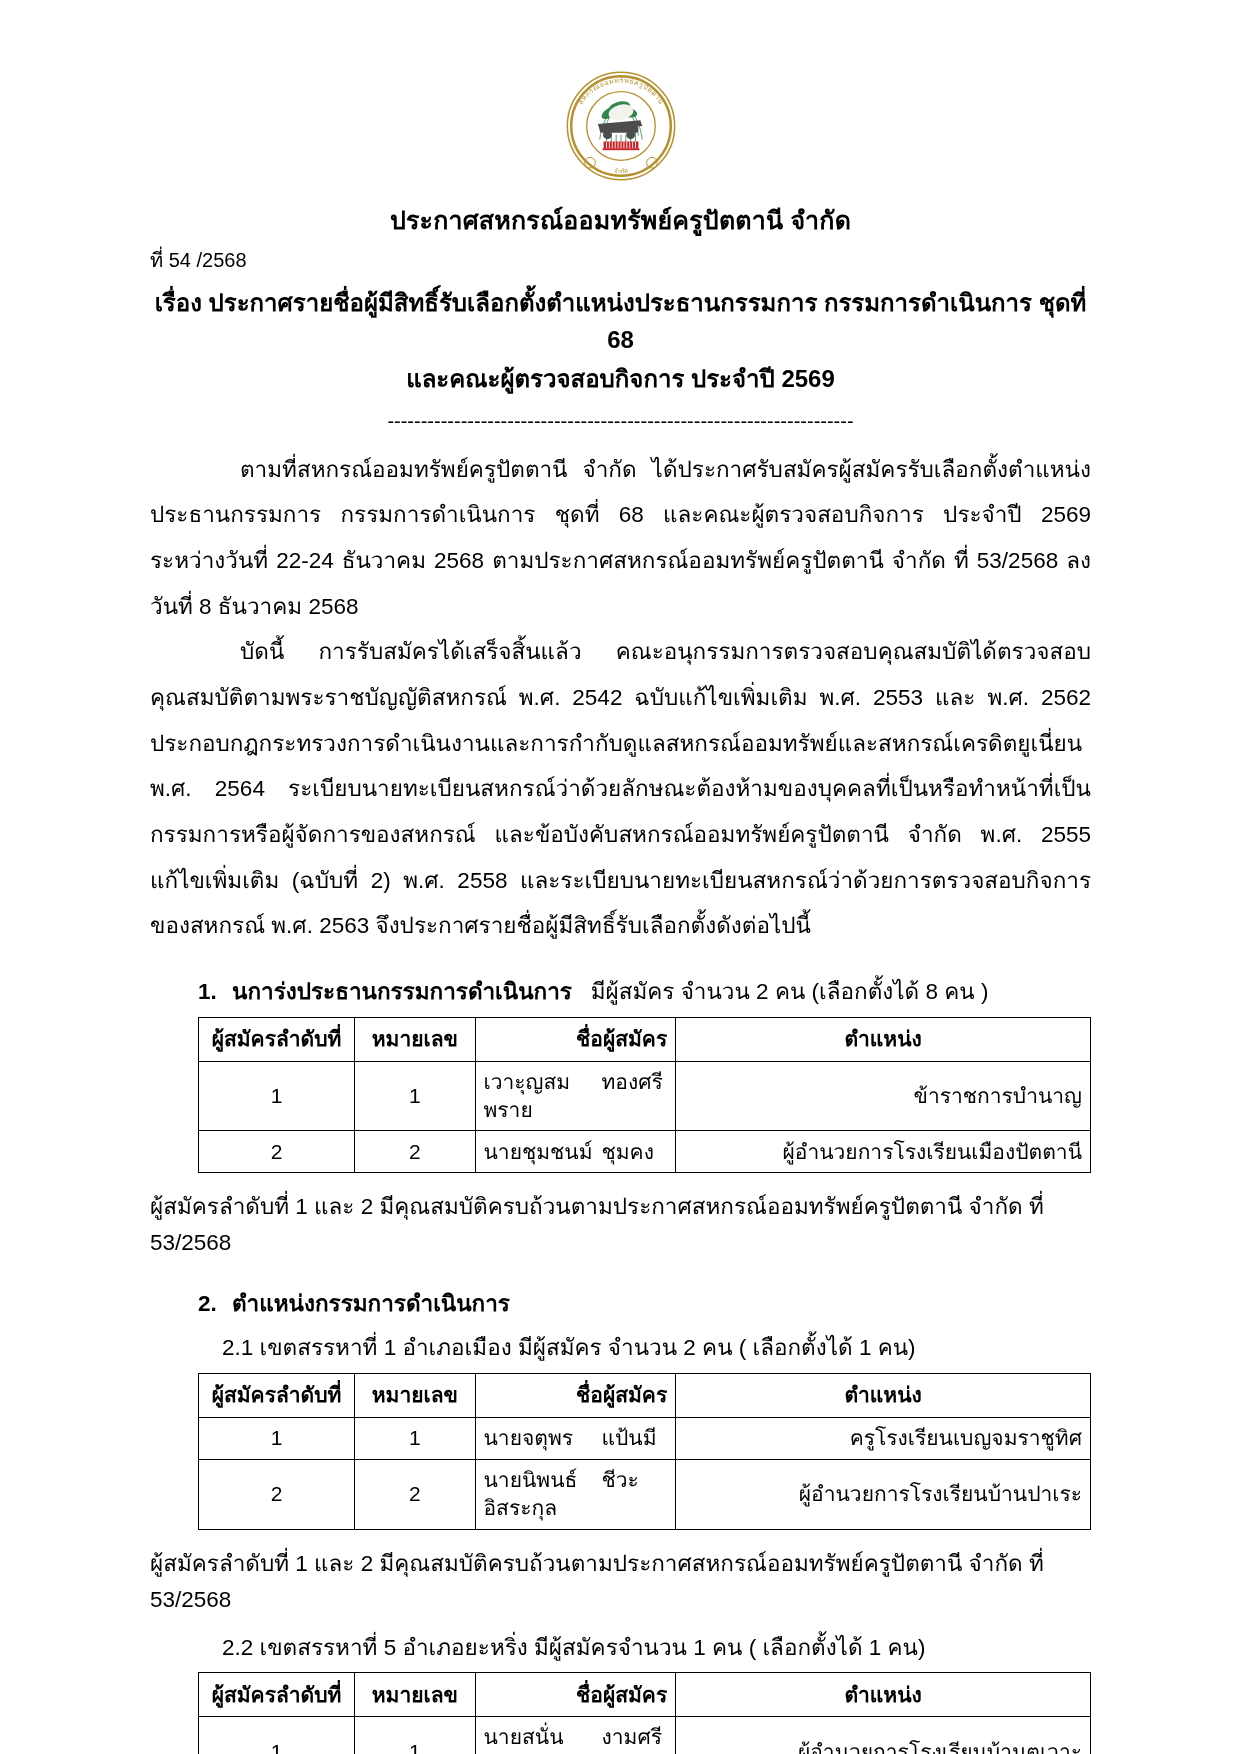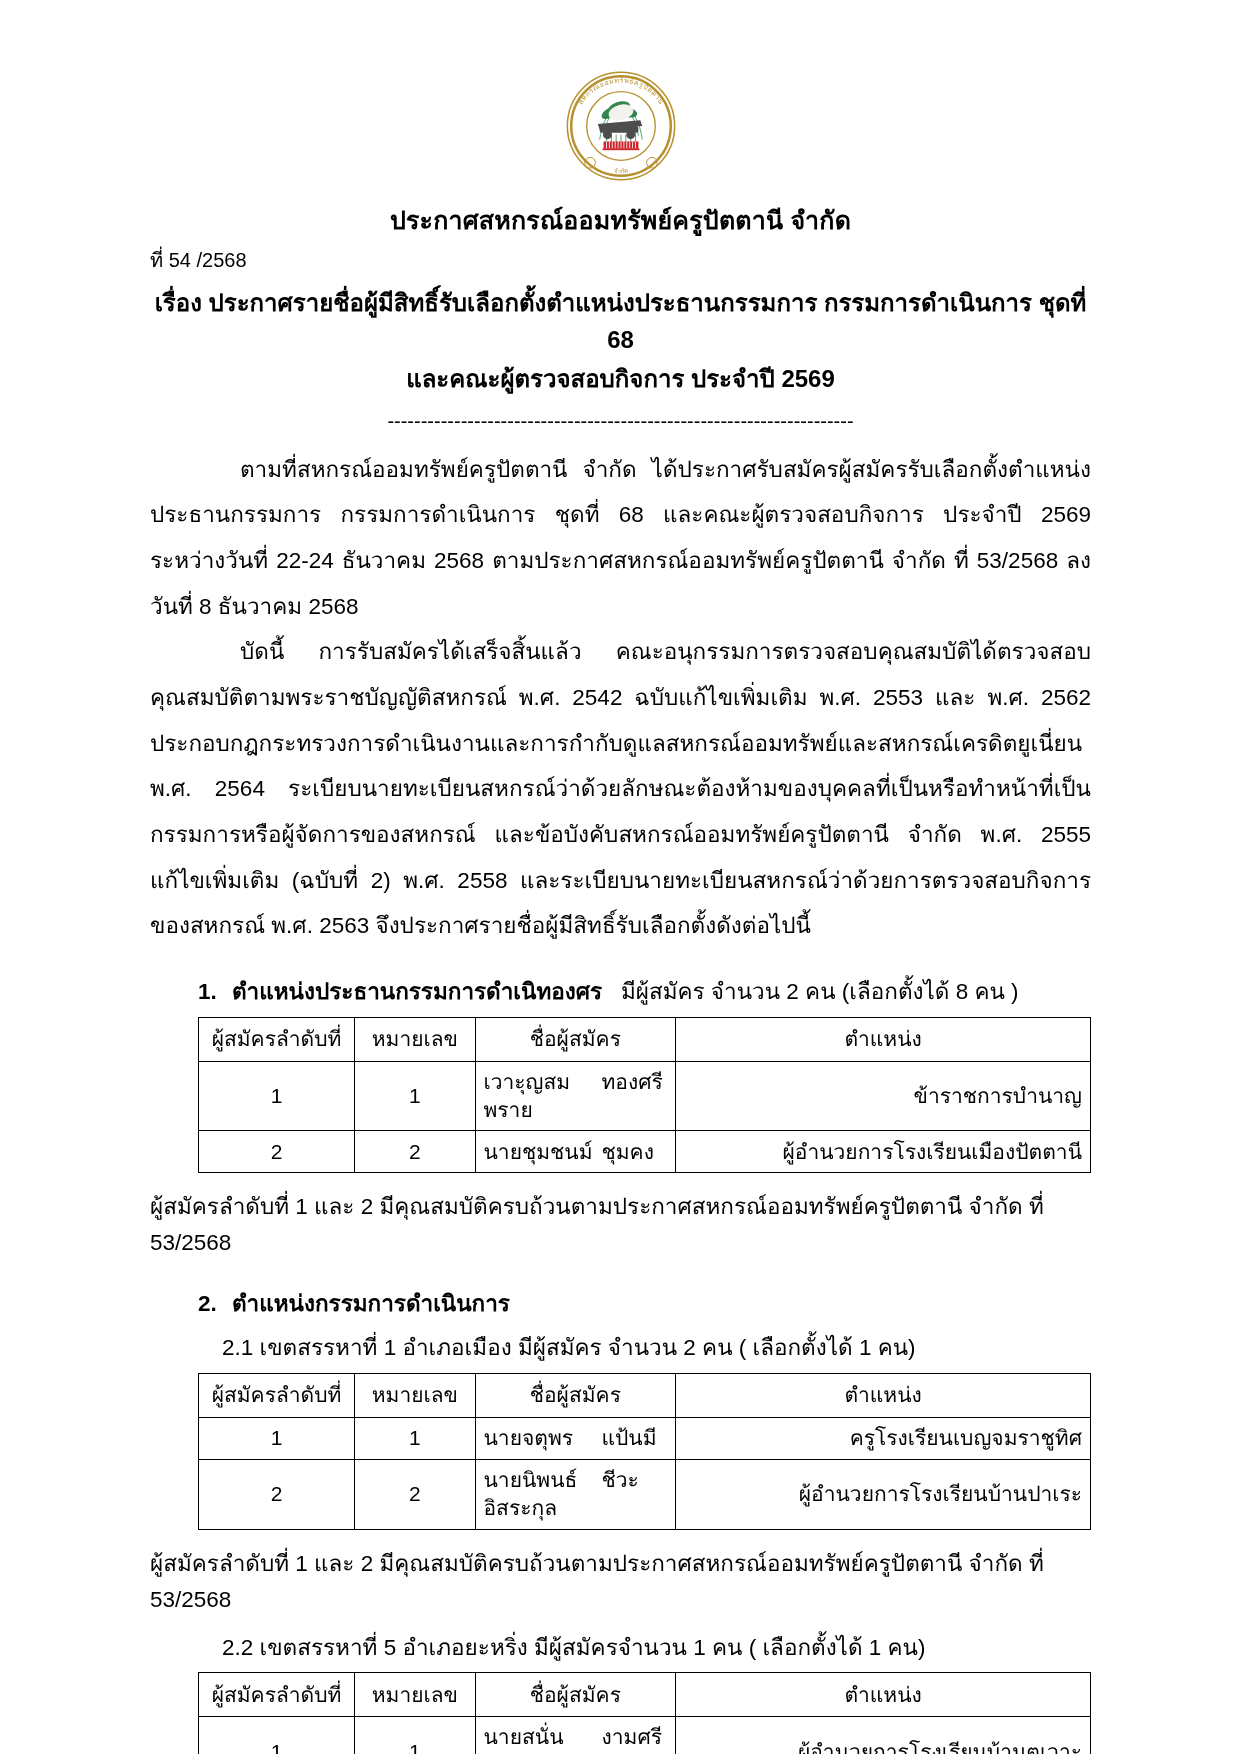--- a/index.html
+++ b/index.html
@@ -112,28 +112,28 @@
   }
   table.cand th, table.cand td {
     border: 1px solid #000000;
     padding: 6px 8px;
     line-height: 1.35;
     vertical-align: middle;
     font-weight: normal;
   }
   table.cand th {
     text-align: center;
-    font-weight: normal;
+    font-weight: bold;
     height: 44px;
   }
   table.cand td { height: 42px; }
   .c-idx { width: 17.5%; text-align: center; }
   .c-num { width: 13.5%; text-align: center; }
   .c-name { width: 22.5%; text-align: left; }
-  .c-name.hdr { text-align: center; }
+  .c-name.hdr { text-align: right; }
   .c-pos { width: 46.5%; text-align: right; }
   .c-pos.hdr { text-align: center; }
   .nm { display: inline-block; }
   .nm .first { display: inline-block; min-width: 118px; }
 
   .note {
     font-size: 22.5px;
     line-height: 1.6;
     margin: 16px 0 0 0;
   }
@@ -205,21 +205,21 @@
   <div class="doc-title">ประกาศสหกรณ์ออมทรัพย์ครูปัตตานี จำกัด</div>
   <div class="doc-number">ที่  54 /2568</div>
   <div class="doc-subject">เรื่อง  ประกาศรายชื่อผู้มีสิทธิ์รับเลือกตั้งตำแหน่งประธานกรรมการ กรรมการดำเนินการ ชุดที่ 68</div>
   <div class="doc-subject2">และคณะผู้ตรวจสอบกิจการ  ประจำปี  2569</div>
   <div class="rule">----------------------------------------------------------------------</div>
 
   <p class="para"><span class="ind"></span><span>ตามที่สหกรณ์ออมทรัพย์ครูปัตตานี จำกัด   ได้ประกาศรับสมัครผู้สมัครรับเลือกตั้งตำแหน่งประธานกรรมการ กรรมการดำเนินการ   ชุดที่ 68  และคณะผู้ตรวจสอบกิจการ ประจำปี  2569 ระหว่างวันที่ 22-24  ธันวาคม  2568 ตามประกาศสหกรณ์ออมทรัพย์ครูปัตตานี จำกัด ที่ 53/2568  ลงวันที่ 8 ธันวาคม  2568</span></p>
   <p class="para"><span class="ind"></span><span>บัดนี้   การรับสมัครได้เสร็จสิ้นแล้ว คณะอนุกรรมการตรวจสอบคุณสมบัติได้ตรวจสอบคุณสมบัติตามพระราชบัญญัติสหกรณ์ พ.ศ. 2542 ฉบับแก้ไขเพิ่มเติม พ.ศ. 2553 และ พ.ศ. 2562 ประกอบกฎกระทรวงการดำเนินงานและการกำกับดูแลสหกรณ์ออมทรัพย์และสหกรณ์เครดิตยูเนี่ยน พ.ศ. 2564  ระเบียบนายทะเบียนสหกรณ์ว่าด้วยลักษณะต้องห้ามของบุคคลที่เป็นหรือทำหน้าที่เป็นกรรมการหรือผู้จัดการของสหกรณ์ และข้อบังคับสหกรณ์ออมทรัพย์ครูปัตตานี จำกัด พ.ศ. 2555 แก้ไขเพิ่มเติม (ฉบับที่ 2) พ.ศ. 2558 และระเบียบนายทะเบียนสหกรณ์ว่าด้วยการตรวจสอบกิจการของสหกรณ์ พ.ศ. 2563  จึงประกาศรายชื่อผู้มีสิทธิ์รับเลือกตั้งดังต่อไปนี้</span></p>
 
   <div class="sec-head">
-    <span class="num">1.</span><span>ตำแหน่งประธานกรรมการดำเนิทองศร</span>&nbsp;&nbsp;&nbsp;<span style="font-weight:normal">มีผู้สมัคร จำนวน  2  คน   (เลือกตั้งได้ 8 คน )</span>
+    <span class="num">1.</span><span>นการ่งประธานกรรมการดำเนินการ</span>&nbsp;&nbsp;&nbsp;<span style="font-weight:normal">มีผู้สมัคร จำนวน  2  คน   (เลือกตั้งได้ 8 คน )</span>
   </div>
 
   <table class="cand">
     <thead>
       <tr>
         <th class="c-idx">ผู้สมัครลำดับที่</th>
         <th class="c-num">หมายเลข</th>
         <th class="c-name hdr">ชื่อผู้สมัคร</th>
         <th class="c-pos hdr">ตำแหน่ง</th>
       </tr>

